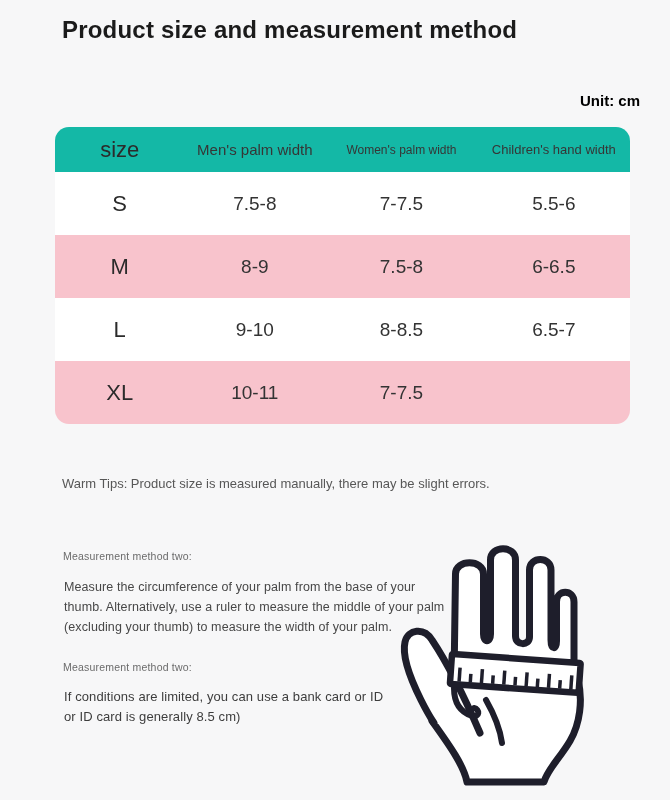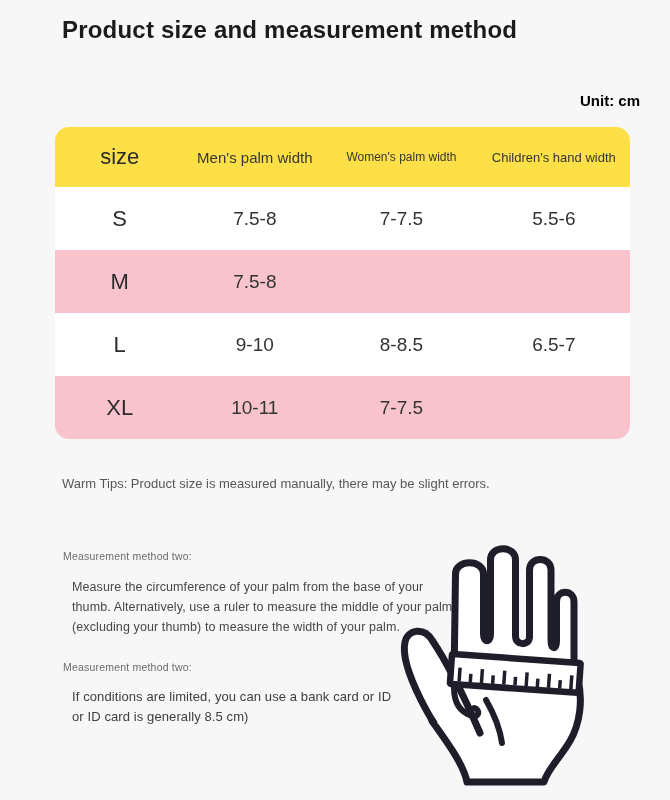--- a/index.html
+++ b/index.html
@@ -24,21 +24,21 @@
     position: absolute; left: 55px; top: 127px; width: 575px;
     border-radius: 14px; overflow: hidden;
   }
   .t-row {
     display: grid;
     grid-template-columns: 22.5% 24.5% 26.5% 26.5%;
     align-items: center;
     height: 63px;
   }
   .t-row > div { text-align: center; }
-  .t-header { height: 60px; background: #fde047; }
+  .t-header { height: 45px; background: #14b8a6; }
   .t-header .h-c0 { font-size: 22px; color: #2b2b2b; }
   .t-header .h-c1 { font-size: 15px; color: #363636; }
   .t-header .h-c2 { font-size: 12px; color: #363636; }
   .t-header .h-c3 { font-size: 13px; color: #363636; }
   .row-white { background: #ffffff; }
   .row-pink  { background: #f8c3cc; }
   .cell-size { font-size: 22px; color: #2b2b2b; }
   .cell-val  { font-size: 19px; color: #333333; }
   .warm-tips {
     position: absolute; left: 62px; top: 476px;
@@ -48,21 +48,21 @@
     position: absolute; left: 63px;
     font-size: 10.5px; color: #6b6b6b; letter-spacing: 0.2px;
   }
   .method-1-heading { top: 550px; }
   .method-2-heading { top: 661px; }
   .method-lines { position: absolute; left: 64px; }
   .method-1-lines { top: 577px; }
   .method-2-lines { top: 687px; }
   .method-lines .m-line {
     font-size: 12.5px; color: #474747; line-height: 20px;
-    letter-spacing: 0.1px; white-space: nowrap; margin-left: 8px;
+    letter-spacing: 0.1px; white-space: nowrap;
   }
   .method-2-lines .m-line { font-size: 13px; color: #3d3d3d; }
   .hand-illustration {
     position: absolute; left: 390px; top: 528px;
     width: 280px; height: 270px;
   }
 </style>
 </head>
 <body>
 
@@ -78,21 +78,23 @@
     <div class="h-c3">Children's hand width</div>
   </div>
   <div class="t-row row-white">
     <div class="cell-size">S</div>
     <div class="cell-val">7.5-8</div>
     <div class="cell-val">7-7.5</div>
     <div class="cell-val">5.5-6</div>
   </div>
   <div class="t-row row-pink">
     <div class="cell-size">M</div>
+    <div class="cell-val">8-9</div>
     <div class="cell-val">7.5-8</div>
+    <div class="cell-val">6-6.5</div>
   </div>
   <div class="t-row row-white">
     <div class="cell-size">L</div>
     <div class="cell-val">9-10</div>
     <div class="cell-val">8-8.5</div>
     <div class="cell-val">6.5-7</div>
   </div>
   <div class="t-row row-pink">
     <div class="cell-size">XL</div>
     <div class="cell-val">10-11</div>

